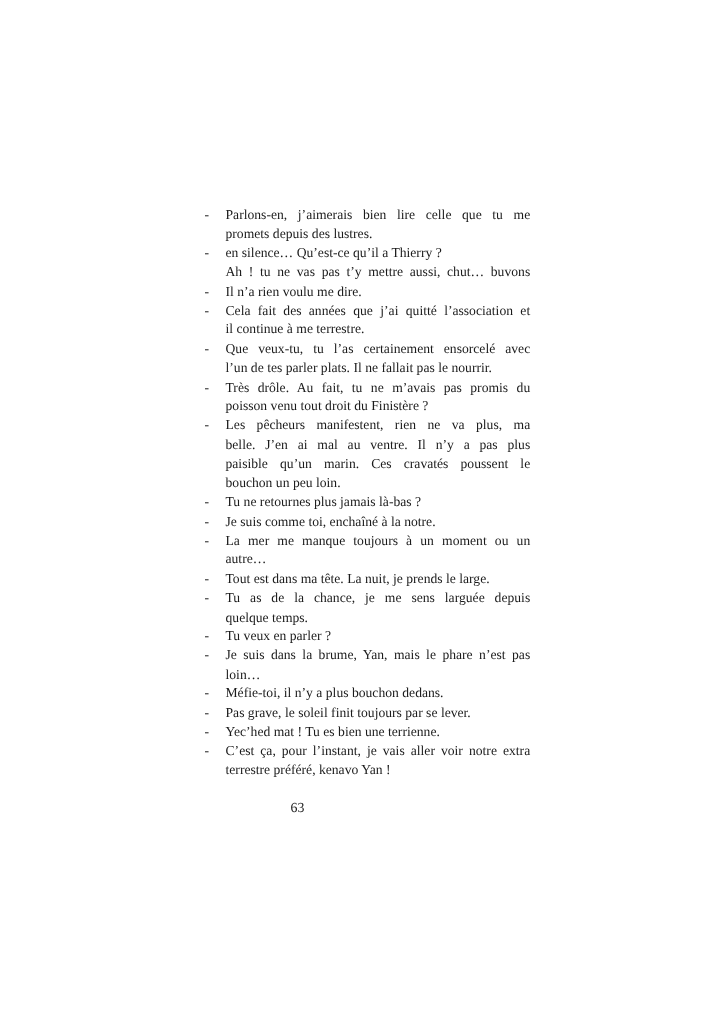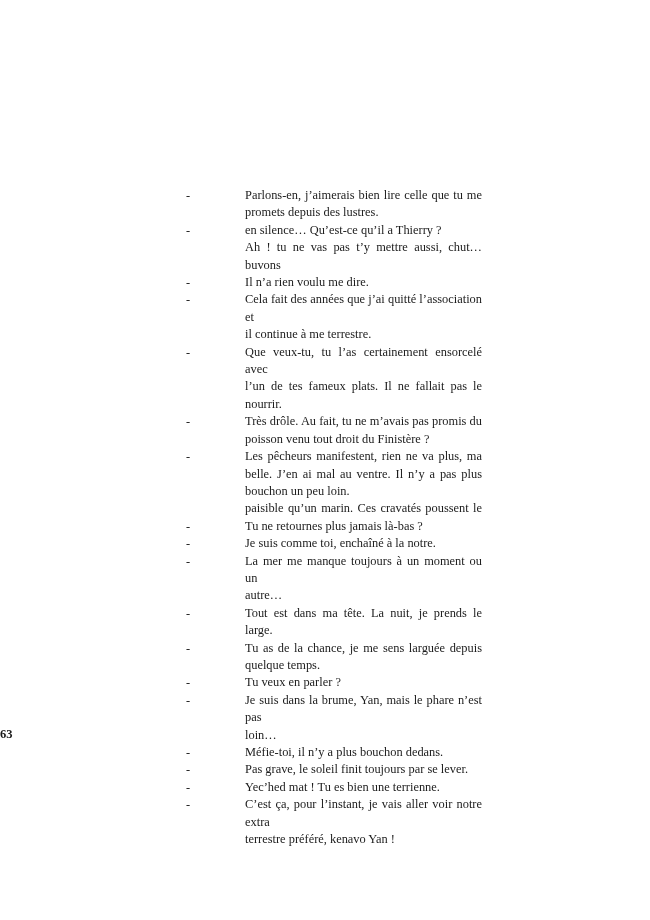--- a/index.html
+++ b/index.html
@@ -29,33 +29,32 @@
     line-height: 17.4px;
   }
   .dash {
     position: absolute;
     left: 0;
     top: 0;
   }
   .line {
     text-align: justify;
     text-align-last: justify;
-    margin-left: 40px;
   }
   .line.last {
     text-align-last: left;
   }
   .page-number {
     position: absolute;
     top: 726px;
     left: 0;
     width: 541px;
+    text-align: center;
     font-size: 12.6px;
     line-height: 17.4px;
-    font-weight: bold;
   }
 </style>
 </head>
 <body>
 
 <div class="page">
   <div class="content" id="dialogue-list">
       <div class="item">
         <span class="dash">-</span>
         <div class="lines">
@@ -80,37 +79,37 @@
         <span class="dash">-</span>
         <div class="lines">
           <div class="line">Cela fait des années que j’ai quitté l’association et</div>
           <div class="line last">il continue à me terrestre.</div>
         </div>
       </div>
       <div class="item">
         <span class="dash">-</span>
         <div class="lines">
           <div class="line">Que veux-tu, tu l’as certainement ensorcelé avec</div>
-          <div class="line last">l’un de tes fameux plats. Il ne fallait pas le nourrir.</div>
+          <div class="line last">l’un de tes parler plats. Il ne fallait pas le nourrir.</div>
         </div>
       </div>
       <div class="item">
         <span class="dash">-</span>
         <div class="lines">
           <div class="line">Très drôle. Au fait, tu ne m’avais pas promis du</div>
           <div class="line last">poisson venu tout droit du Finistère ?</div>
         </div>
       </div>
       <div class="item">
         <span class="dash">-</span>
         <div class="lines">
           <div class="line">Les pêcheurs manifestent, rien ne va plus, ma</div>
           <div class="line">belle. J’en ai mal au ventre. Il n’y a pas plus</div>
+          <div class="line">paisible qu’un marin. Ces cravatés poussent le</div>
           <div class="line last">bouchon un peu loin.</div>
-          <div class="line">paisible qu’un marin. Ces cravatés poussent le</div>
         </div>
       </div>
       <div class="item">
         <span class="dash">-</span>
         <div class="lines">
           <div class="line last">Tu ne retournes plus jamais là-bas ?</div>
         </div>
       </div>
       <div class="item">
         <span class="dash">-</span>

